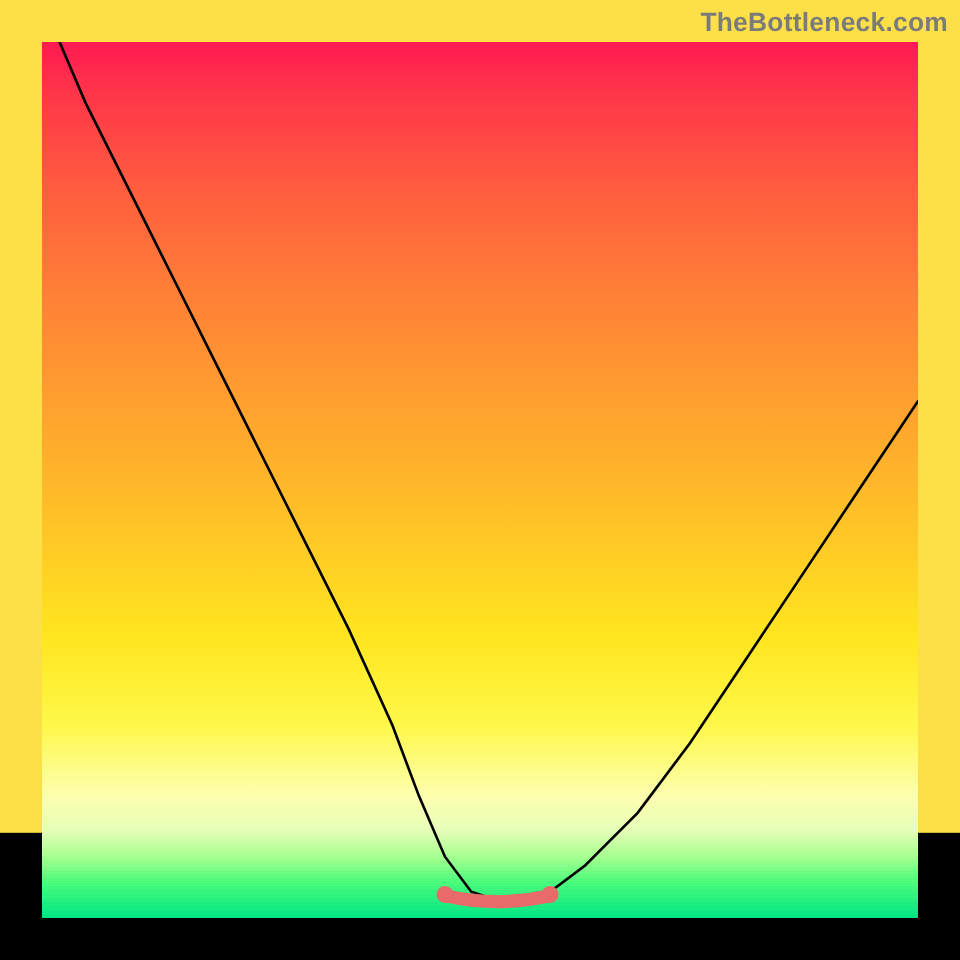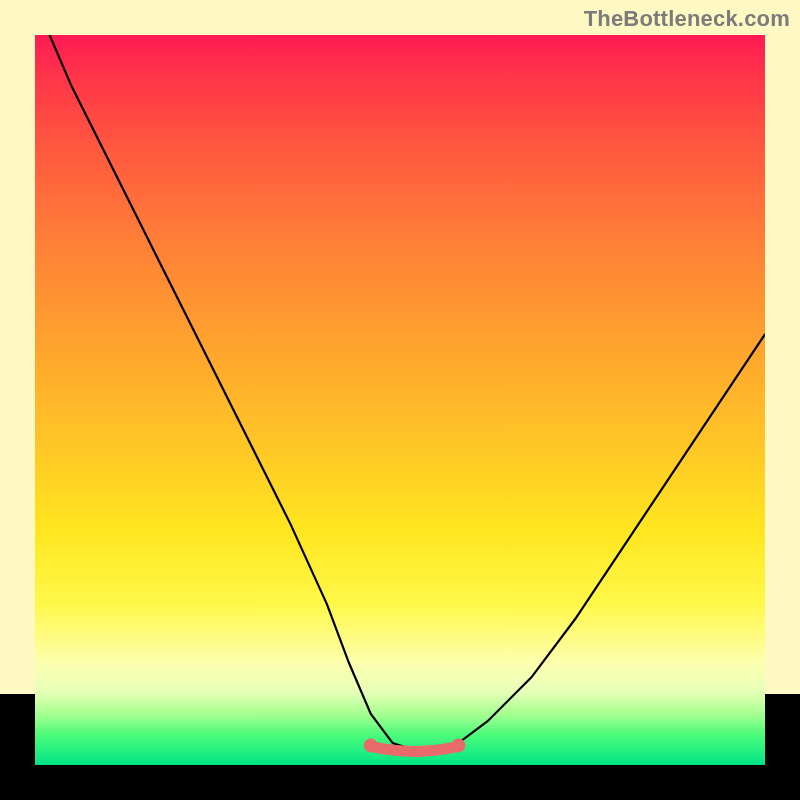--- a/index.html
+++ b/index.html
@@ -10,21 +10,21 @@
     background: #000;
     overflow: hidden;
     font-family: Arial, Helvetica, sans-serif;
   }
   .frame {
     position: absolute;
     left: 0;
     top: 0;
     width: 800px;
     height: 694px;
-    background: #fef9c3;
+    background: #fde047;
   }
   .plot-area {
     position: absolute;
     left: 35px;
     top: 35px;
     width: 730px;
     height: 730px;
     overflow: hidden;
   }
   .gradient {

